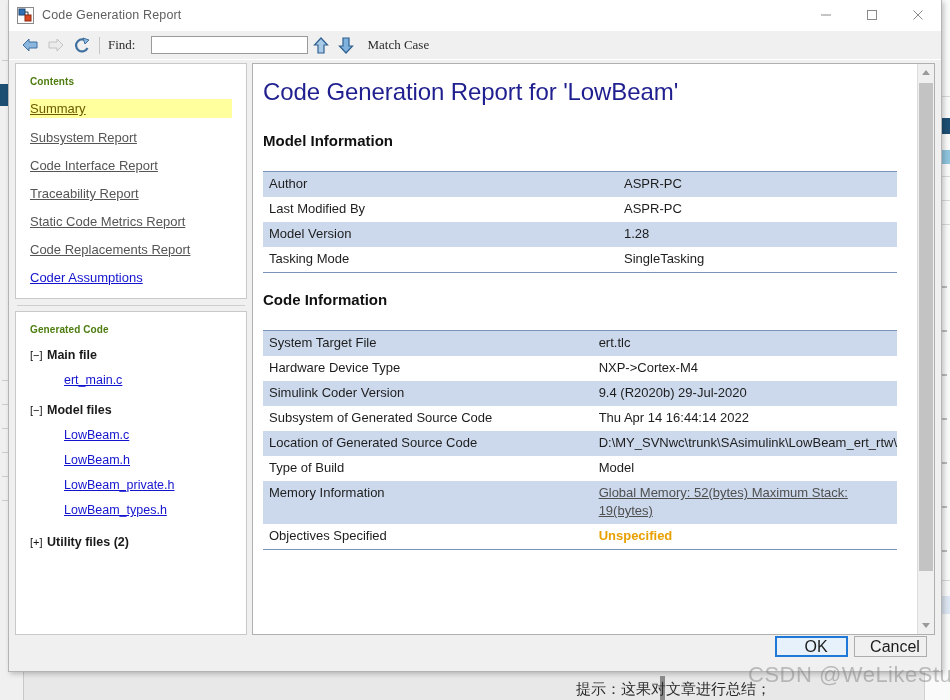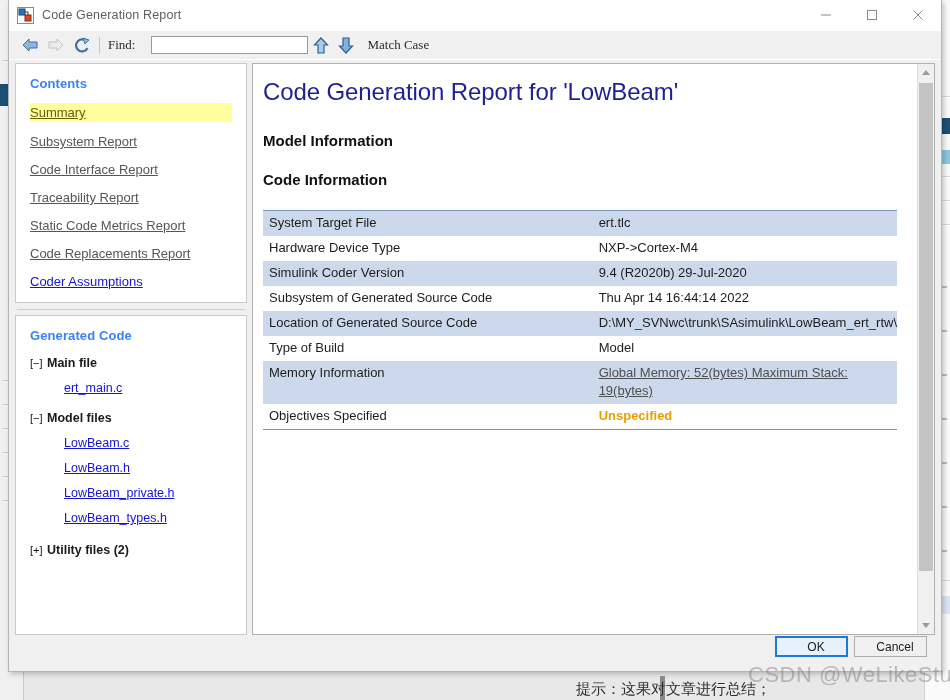--- a/index.html
+++ b/index.html
@@ -141,21 +141,21 @@
   #generated-panel { flex: 1 1 auto; border-top: 1px solid #c9c9c9; }
   #panel-divider {
     height: 12px; flex: 0 0 12px; background: #f0f0f0;
     display: flex; align-items: center;
   }
   #panel-divider .grip {
     height: 1px; width: 100%; background: #cfcfcf; margin: 0 2px;
   }
 
   .panel-heading {
-    font-size: 13px; font-weight: bold; color: #3b82f6;
+    font-size: 10px; font-weight: bold; color: #4d7c0f;
     margin: 2px 0 12px 0; letter-spacing: .1px;
   }
   .toc-link {
     display: block; font-size: 13px; line-height: 17px;
     color: #555555; text-decoration: underline;
     margin-bottom: 11px; width: fit-content; cursor: pointer;
   }
   .toc-link.accent { color: #1414cf; }
   .toc-link.highlight {
     background: #ffff9e;
@@ -247,21 +247,21 @@
     background: #c3c3c3;
   }
 
   
   #footer-zone {
     height: 36px; flex: 0 0 36px; background: #f0f0f0;
     position: relative;
   }
   .dlg-btn {
     position: absolute; top: 1px; height: 21px; width: 73px;
-    font-size: 12px; color: #1b1b1b; background: #f0f0f0;
+    font-size: 16px; color: #1b1b1b; background: #f0f0f0;
     border: 1px solid #adadad;
     display: flex; align-items: center; justify-content: center; padding-left: 9px;
   }
   .dlg-btn.primary { border: 2px solid #1e78d7; background: #e7f1fb; }
   #btn-ok { left: 766px; }
   #btn-cancel { left: 845px; }
 
   
   #watermark {
     position: absolute; left: 748px; top: 662px;
@@ -425,20 +425,40 @@
       </div>
     </div>
 
     <div id="content-outer">
       <div id="content-scroll">
         <div id="content-inner">
 
           <h1 id="report-title">Code Generation Report for 'LowBeam'</h1>
 
           <h2 class="section-heading">Model Information</h2>
+          <table class="info-table">
+            <tbody>
+                <tr class="alt">
+              <td class="k">Author</td>
+              <td>ASPR-PC</td>
+            </tr>
+            <tr>
+              <td class="k">Last Modified By</td>
+              <td>ASPR-PC</td>
+            </tr>
+            <tr class="alt">
+              <td class="k">Model Version</td>
+              <td>1.28</td>
+            </tr>
+            <tr>
+              <td class="k">Tasking Mode</td>
+              <td>SingleTasking</td>
+            </tr>
+          </tbody>
+            </table>
 
 
           <h2 class="section-heading">Code Information</h2>
           <table class="info-table">
             <tbody>
                 <tr class="alt">
               <td class="k">System Target File</td>
               <td>ert.tlc</td>
             </tr>
             <tr>

